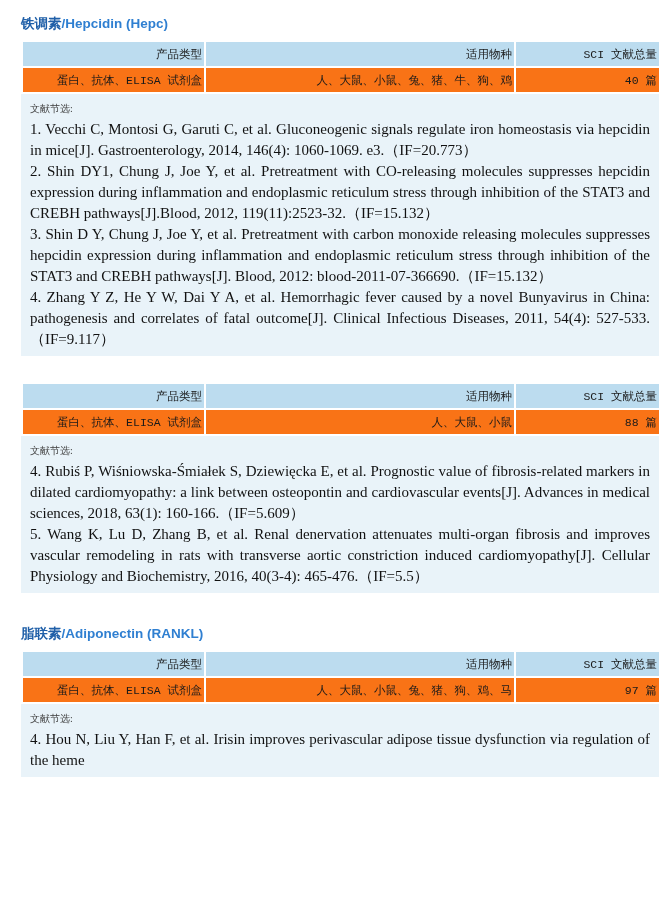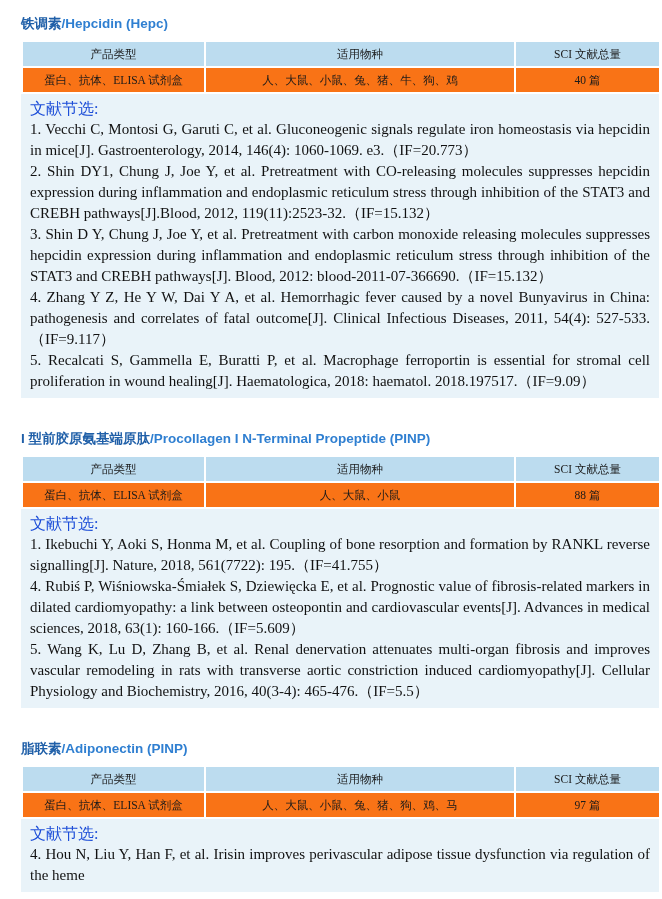--- a/index.html
+++ b/index.html
@@ -39,22 +39,22 @@
   }
   table.spec {
     border-collapse: collapse;
     width: 638px;
     margin-left: 12px;
     table-layout: fixed;
   }
   table.spec th, table.spec td {
     background: #bfdff0;
     border: 2px solid #ffffff;
-    text-align: center;
-    font-family: Liberation Serif, serif;
+    text-align: right;
+    font-family: Liberation Mono, monospace;
     font-size: 11.5px;
     color: #1a1a1a;
     height: 24px;
     padding: 0 2px;
     font-weight: normal;
     vertical-align: middle;
   }
   table.spec tr.header th {
     background: #bcdcef;
   }
@@ -67,23 +67,23 @@
 
   .refbox {
     background: #e9f3f9;
     margin-left: 12px;
     width: 638px;
     box-sizing: border-box;
     padding: 5px 9px 6px 9px;
   }
   .refbox-label {
     font-family: "Liberation Serif", "DejaVu Serif", serif;
-    font-size: 16px;
+    font-size: 10px;
     line-height: 20px;
-    color: #1d4ed8;
+    color: #404040;
   }
   .ref-item {
     font-family: "Liberation Serif", "DejaVu Serif", serif;
     font-size: 15px;
     line-height: 21px;
     text-align: justify;
     text-align-last: left;
     color: #111111;
     margin: 0;
     word-spacing: 0px;
@@ -119,30 +119,26 @@
         <td>40 篇</td>
       </tr>
     </tbody>
       </table>
     <div class="refbox">
       <div class="refbox-label">文献节选:</div>
       <p class="ref-item">1. Vecchi C, Montosi G, Garuti C, et al. Gluconeogenic signals regulate iron homeostasis via hepcidin in mice[J]. Gastroenterology, 2014, 146(4): 1060-1069. e3.（IF=20.773）</p>
       <p class="ref-item">2. Shin DY1, Chung J, Joe Y, et al. Pretreatment with CO-releasing molecules suppresses hepcidin expression during inflammation and endoplasmic reticulum stress through inhibition of the STAT3 and CREBH pathways[J].Blood, 2012, 119(11):2523-32.（IF=15.132）</p>
       <p class="ref-item">3. Shin D Y, Chung J, Joe Y, et al. Pretreatment with carbon monoxide releasing molecules suppresses hepcidin expression during inflammation and endoplasmic reticulum stress through inhibition of the STAT3 and CREBH pathways[J]. Blood, 2012: blood-2011-07-366690.（IF=15.132）</p>
       <p class="ref-item">4. Zhang Y Z, He Y W, Dai Y A, et al. Hemorrhagic fever caused by a novel Bunyavirus in China: pathogenesis and correlates of fatal outcome[J]. Clinical Infectious Diseases, 2011, 54(4): 527-533.（IF=9.117）</p>
-      <p class="ref-item">5. Recalcati S, Gammella E, Buratti P, et al. Macrophage ferroportin is essential for stromal cell proliferation in wound healing[J]. Haematologica, 2018: haematol. 2018.197517.（IF=9.09）</p>
     </div>
   </div>
 
   <div class="gap-after-section"></div>
 
   <div class="section">
-    <div class="section-title">
-      <span class="title-cn">I 型前胶原氨基端原肽</span><span class="title-en">/Procollagen I N-Terminal Propeptide (PINP)</span>
-    </div>
     <table class="spec">
       <colgroup>
           <col class="c1">
           <col class="c2">
           <col class="c3">
         </colgroup>
       <tbody>
           <tr class="header">
         <th>产品类型</th>
         <th>适用物种</th>
@@ -150,31 +146,30 @@
       </tr>
       <tr class="data">
         <td>蛋白、抗体、ELISA 试剂盒</td>
         <td>人、大鼠、小鼠</td>
         <td>88 篇</td>
       </tr>
     </tbody>
       </table>
     <div class="refbox">
       <div class="refbox-label">文献节选:</div>
-      <p class="ref-item">1. Ikebuchi Y, Aoki S, Honma M, et al. Coupling of bone resorption and formation by RANKL reverse signalling[J]. Nature, 2018, 561(7722): 195.（IF=41.755）</p>
       <p class="ref-item">4. Rubiś P, Wiśniowska-Śmiałek S, Dziewięcka E, et al. Prognostic value of fibrosis-related markers in dilated cardiomyopathy: a link between osteopontin and cardiovascular events[J]. Advances in medical sciences, 2018, 63(1): 160-166.（IF=5.609）</p>
       <p class="ref-item">5. Wang K, Lu D, Zhang B, et al. Renal denervation attenuates multi-organ fibrosis and improves vascular remodeling in rats with transverse aortic constriction induced cardiomyopathy[J]. Cellular Physiology and Biochemistry, 2016, 40(3-4): 465-476.（IF=5.5）</p>
     </div>
   </div>
 
   <div class="gap-after-section"></div>
 
   <div class="section">
     <div class="section-title">
-      <span class="title-cn">脂联素</span><span class="title-en">/Adiponectin (PINP)</span>
+      <span class="title-cn">脂联素</span><span class="title-en">/Adiponectin (RANKL)</span>
     </div>
     <table class="spec">
       <colgroup>
           <col class="c1">
           <col class="c2">
           <col class="c3">
         </colgroup>
       <tbody>
           <tr class="header">
         <th>产品类型</th>

